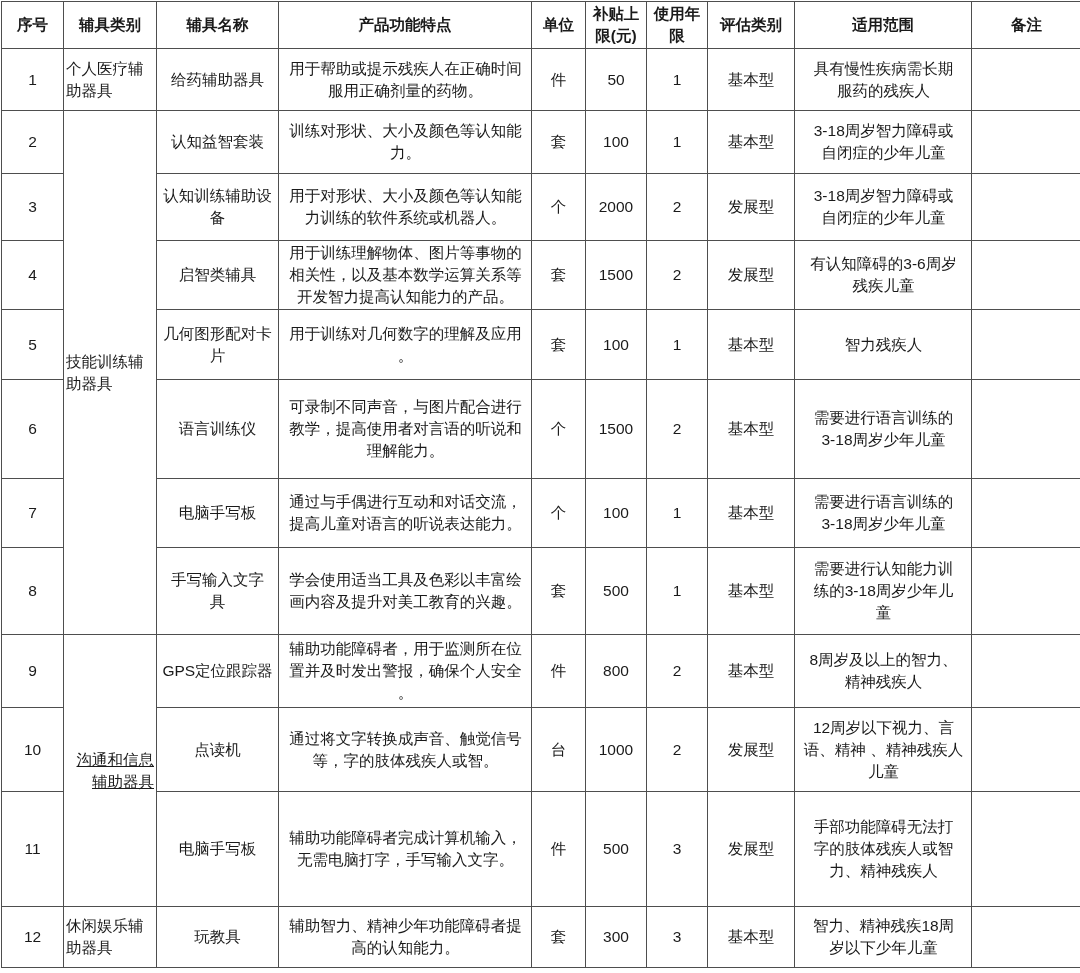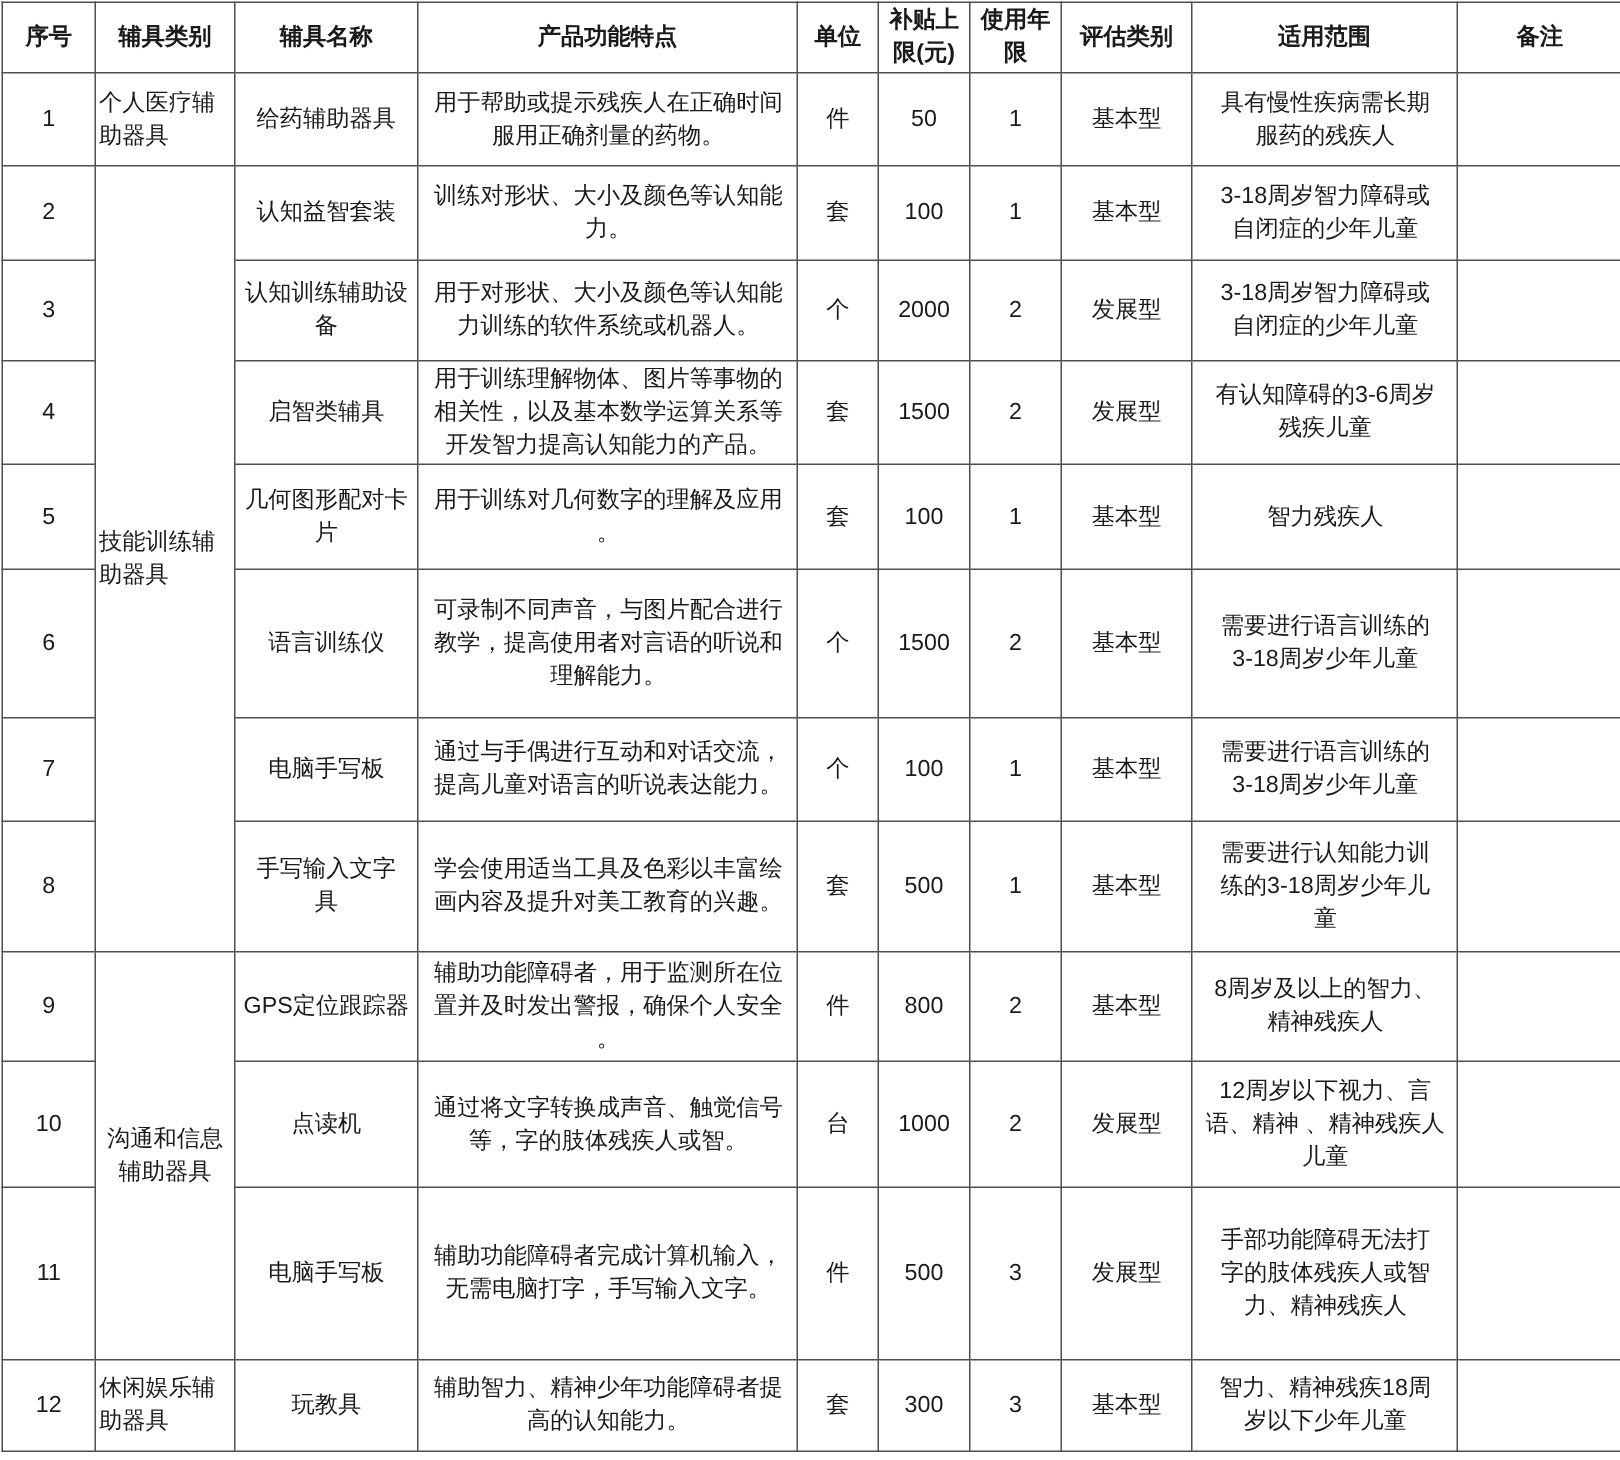--- a/index.html
+++ b/index.html
@@ -12,21 +12,21 @@
     font-size:15.5px;
     line-height:22px;
     padding:1px 4px;
     overflow:hidden;
     word-break:break-all;
   }
   th{font-weight:bold;text-align:center;padding:1px 2px;}
   td.c{text-align:center;}
   td.l{text-align:center;padding:1px 5px 1px 6px;}
   td.cat{text-align:left;padding:1px 2px;}
-  td.cat-left{text-align:center;padding-left:2px;}
+  td.cat-left{text-align:right;padding-left:2px;text-decoration:underline;}
 </style>
 </head>
 <body>
 
 <table>
   <colgroup>
       <col style="width: 62px;">
       <col style="width: 93px;">
       <col style="width: 122px;">
       <col style="width: 253px;">

